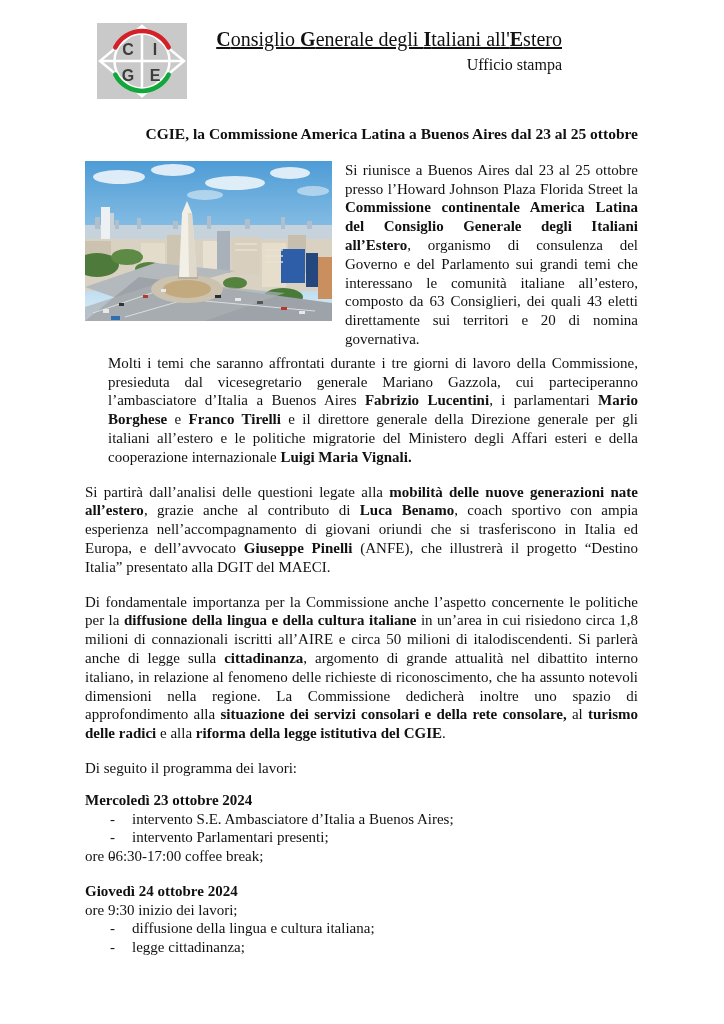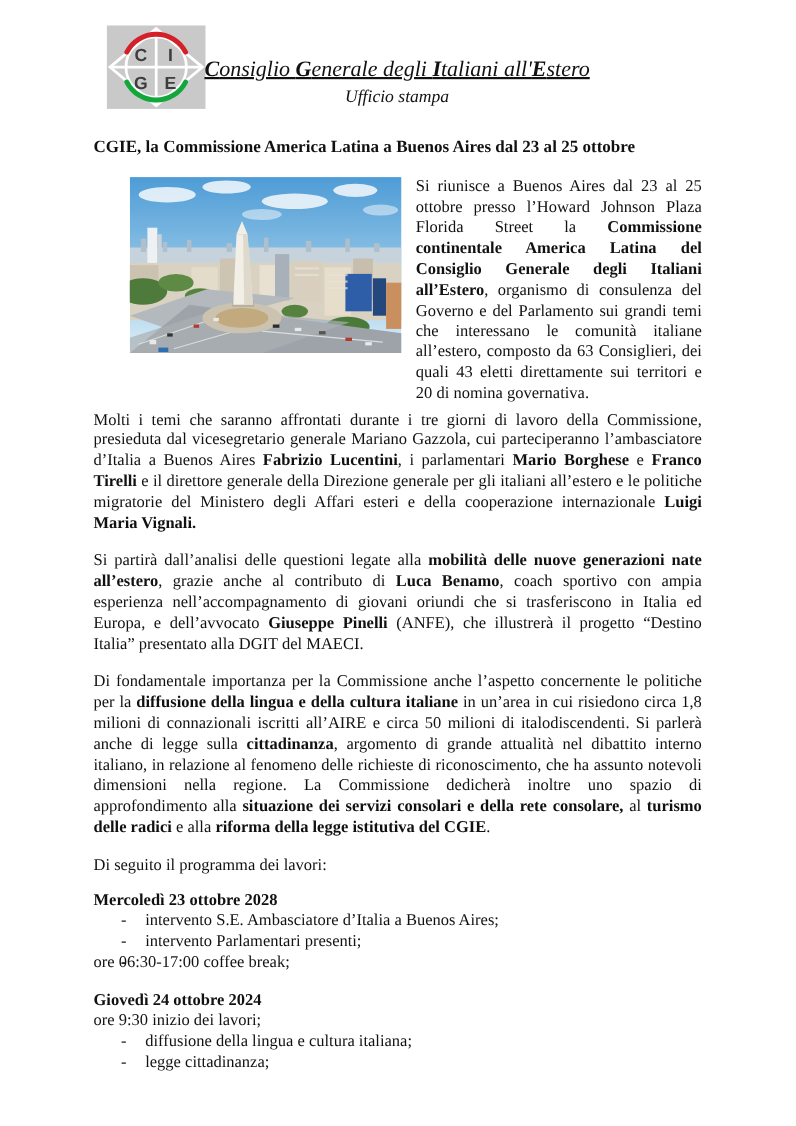--- a/index.html
+++ b/index.html
@@ -5,33 +5,33 @@
   html,body{margin:0;padding:0;background:#ffffff;}
   .page{
     position:relative;width:724px;height:1024px;box-sizing:border-box;
     padding:23px 86px 0 85px;overflow:hidden;background:#ffffff;
     font-family:"Liberation Serif","DejaVu Serif",serif;
     font-size:15px;line-height:18.8px;color:#111111;
   }
   
   .header{position:relative;height:76px;}
   .logo{position:absolute;left:12px;top:0;width:90px;height:76px;}
-  .header-text{position:absolute;left:75px;right:76px;top:28px;text-align:center;font-style:italic;}
+  .header-text{position:absolute;left:75px;right:76px;top:4px;text-align:right;}
   .org-title{font-size:20px;line-height:25px;text-decoration:underline;white-space:nowrap;}
   .org-subtitle{font-size:16px;line-height:25px;}
   .b{font-weight:bold;}
   
-  .headline{margin-top:26px;text-align:left;font-weight:bold;font-size:15.5px;}
-  
-  .lead-row{margin-top:17px;display:flex;gap:13px;margin-left:33px;}
+  .headline{margin-top:26px;text-align:right;font-weight:bold;font-size:15.5px;}
+  
+  .lead-row{margin-top:17px;display:flex;gap:13px;}
   .photo{width:247px;height:160px;flex:0 0 auto;}
   .lead-text{flex:1;text-align:justify;}
   
   p.body{margin:16px 0 0;text-align:justify;}
-  p.mt-sm{margin-top:5px;}
+  p.mt-sm{margin-top:5px;margin-left:23px;}
   
   .day{margin-top:16px;}
   .day-first{margin-top:13px;}
   .day-title{font-weight:bold;}
   ul.bullets{list-style:none;margin:0;padding:0;}
   li.bullet{position:relative;padding-left:47px;}
   .dash{position:absolute;left:25px;top:0;}
 </style>
 </head>
 <body>
@@ -154,21 +154,21 @@
     </div>
     <div class="lead-text"><span>Si riunisce a Buenos Aires dal 23 al 25 ottobre presso l’Howard Johnson Plaza Florida Street la </span><span class="b">Commissione continentale America Latina del Consiglio Generale degli Italiani all’Estero</span><span>, organismo di consulenza del Governo e del Parlamento sui grandi temi che interessano le comunità italiane all’estero, composto da 63 Consiglieri, dei quali 43 eletti direttamente sui territori e 20 di nomina governativa.</span></div>
   </div>
 
   <p class="body mt-sm"><span>Molti i temi che saranno affrontati durante i tre giorni di lavoro della Commissione, presieduta dal vicesegretario generale Mariano Gazzola, cui parteciperanno l’ambasciatore d’Italia a Buenos Aires </span><span class="b">Fabrizio Lucentini</span><span>, i parlamentari </span><span class="b">Mario Borghese</span><span> e </span><span class="b">Franco Tirelli</span><span> e il direttore generale della Direzione generale per gli italiani all’estero e le politiche migratorie del Ministero degli Affari esteri e della cooperazione internazionale </span><span class="b">Luigi Maria Vignali.</span></p>
   <p class="body"><span>Si partirà dall’analisi delle questioni legate alla </span><span class="b">mobilità delle nuove generazioni nate all’estero</span><span>, grazie anche al contributo di </span><span class="b">Luca Benamo</span><span>, coach sportivo con ampia esperienza nell’accompagnamento di giovani oriundi che si trasferiscono in Italia ed Europa, e dell’avvocato </span><span class="b">Giuseppe Pinelli</span><span> (ANFE), che illustrerà il progetto “Destino Italia” presentato alla DGIT del MAECI.</span></p>
   <p class="body"><span>Di fondamentale importanza per la Commissione anche l’aspetto concernente le politiche per la </span><span class="b">diffusione della lingua e della cultura italiane</span><span> in un’area in cui risiedono circa 1,8 milioni di connazionali iscritti all’AIRE e circa 50 milioni di italodiscendenti. Si parlerà anche di legge sulla </span><span class="b">cittadinanza</span><span>, argomento di grande attualità nel dibattito interno italiano, in relazione al fenomeno delle richieste di riconoscimento, che ha assunto notevoli dimensioni nella regione. La Commissione dedicherà inoltre uno spazio di approfondimento alla </span><span class="b">situazione dei servizi consolari e della rete consolare,</span><span> al </span><span class="b">turismo delle radici</span><span> e alla </span><span class="b">riforma della legge istitutiva del CGIE</span><span>.</span></p>
   <p class="body">Di seguito il programma dei lavori:</p>
 
   <div class="day day-first">
-    <div class="day-title">Mercoledì 23 ottobre 2028</div>
+    <div class="day-title">Mercoledì 23 ottobre 2024</div>
     <ul class="bullets">
       <li class="bullet">
         <span class="dash">-</span>
         <span>intervento S.E. Ambasciatore d’Italia a Buenos Aires;</span>
       </li>
       <li class="bullet">
         <span class="dash">-</span>
         <span>intervento Parlamentari presenti;</span>
       </li>
       <li class="bullet">

